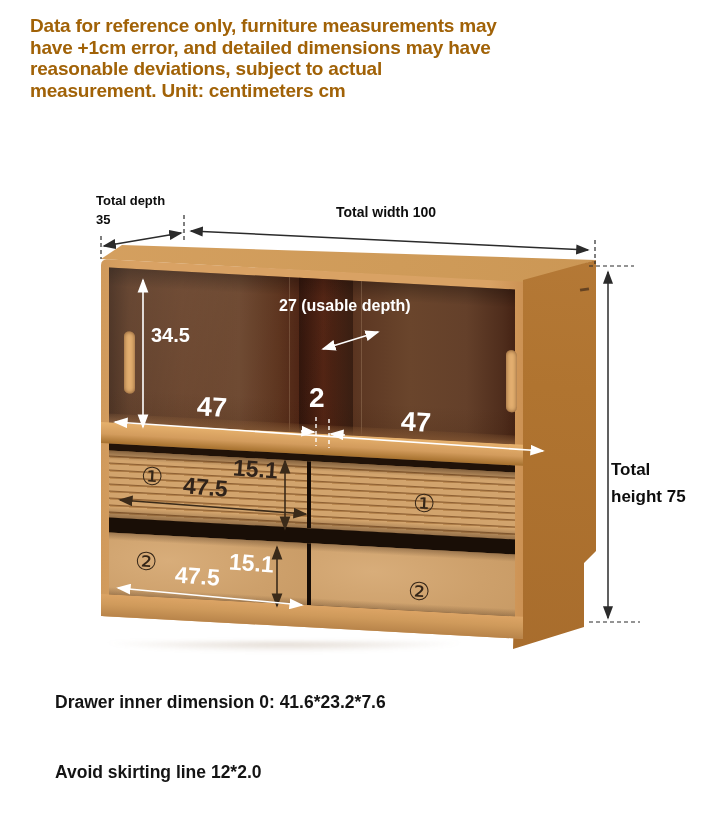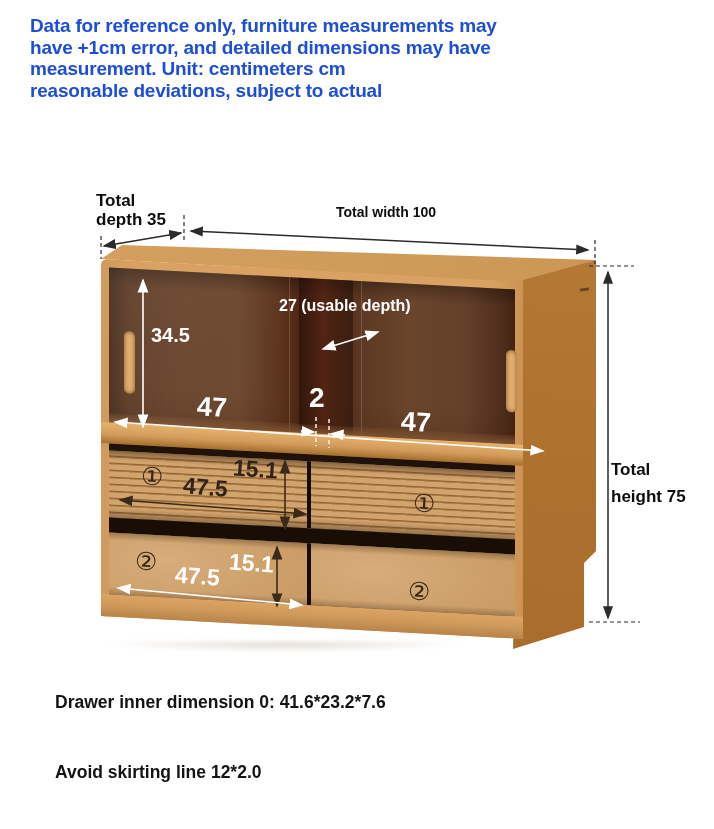--- a/index.html
+++ b/index.html
@@ -3,21 +3,21 @@
 <meta charset="utf-8">
 <style>
   html,body{margin:0;padding:0;background:#ffffff;}
   .canvas{
     position:relative;width:714px;height:829px;background:#ffffff;overflow:hidden;
     font-family:"Liberation Sans", sans-serif;
   }
   .abs{position:absolute;}
 
   
-  .header{left:30px;top:15px;width:545px;color:#1d4ed8;
+  .header{left:30px;top:15px;width:545px;color:#a16207;
     font-size:19px;font-weight:700;line-height:21.5px;letter-spacing:-0.2px;}
 
   
   .top-surface{inset:0;width:714px;height:829px;
     clip-path:polygon(101px 259px,122px 245px,596px 260px,524px 283px);
     background:linear-gradient(92deg,#d6a161 0%,#cf9b59 55%,#c99452 100%);}
   .side-panel{inset:0;width:714px;height:829px;
     clip-path:polygon(523px 280px,596px 260px,596px 551px,584px 563px,584px 627px,513px 649px);
     background:linear-gradient(185deg,#bd8242 0%,#b07430 45%,#a2672a 100%);}
   .side-mark{left:580px;top:288px;width:9px;height:3px;background:#583a1e;transform:rotate(-8deg);opacity:.85;}
@@ -56,21 +56,21 @@
       linear-gradient(180deg,rgba(40,20,8,.45) 0%,rgba(0,0,0,0) 14%,rgba(0,0,0,0) 84%,rgba(40,20,8,.35) 100%),
       repeating-linear-gradient(180deg,#d2a46d 0px,#d2a46d 4.5px,#8f6134 5.5px,#c08e54 7px);}
   .smooth{background:
       linear-gradient(180deg,rgba(40,20,8,.30) 0%,rgba(0,0,0,0) 12%,rgba(0,0,0,0) 88%,rgba(40,20,8,.25) 100%),
       radial-gradient(120% 150% at 30% 40%,#d8ad7a 0%,#cda06b 45%,#c2945e 100%);}
   .base{left:0;top:335px;width:422px;height:22px;
     background:linear-gradient(180deg,#dca465 0%,#cf9a5b 45%,#b8844a 100%);}
 
   
   .dim{color:#0d0d0d;font-weight:700;white-space:pre-line;}
-  .lbl-depth{left:96px;top:191px;width:84px;font-size:17px;line-height:19px;}
+  .lbl-depth{left:96px;top:191px;width:84px;font-size:13px;line-height:19px;}
   .lbl-width{left:336px;top:204px;font-size:14px;}
   .lbl-height{left:611px;top:456px;width:90px;font-size:17px;line-height:27px;}
   .white{color:#ffffff;}
   .lbl-345{left:151px;top:324px;font-size:20px;font-weight:700;}
   .lbl-27{left:279px;top:297px;font-size:16px;font-weight:700;}
   .lbl-47a{left:197px;top:392px;font-size:27px;font-weight:700;transform:rotate(3deg);}
   .lbl-2{left:309px;top:382px;font-size:28px;font-weight:700;}
   .lbl-47b{left:401px;top:407px;font-size:27px;font-weight:700;transform:rotate(3deg);}
   .dark-anno{color:#30231a;}
   .lbl-r1h{left:233px;top:456px;font-size:23px;font-weight:700;transform:rotate(4deg);}
@@ -88,22 +88,22 @@
   svg.dims{left:0;top:0;pointer-events:none;}
 </style>
 </head>
 <body>
 
 <div class="canvas">
 
   <div class="abs header">
     <div>Data for reference only, furniture measurements may</div>
     <div>have +1cm error, and detailed dimensions may have</div>
+    <div>reasonable deviations, subject to actual</div>
     <div>measurement. Unit: centimeters cm</div>
-    <div>reasonable deviations, subject to actual</div>
   </div>
 
   <div class="abs top-surface"></div>
   <div class="abs side-panel"></div>
   <div class="abs side-mark"></div>
   <div class="abs floor-shadow"></div>
 
   <div class="abs front">
     <div class="abs glass">
       <div class="abs divider"></div>

